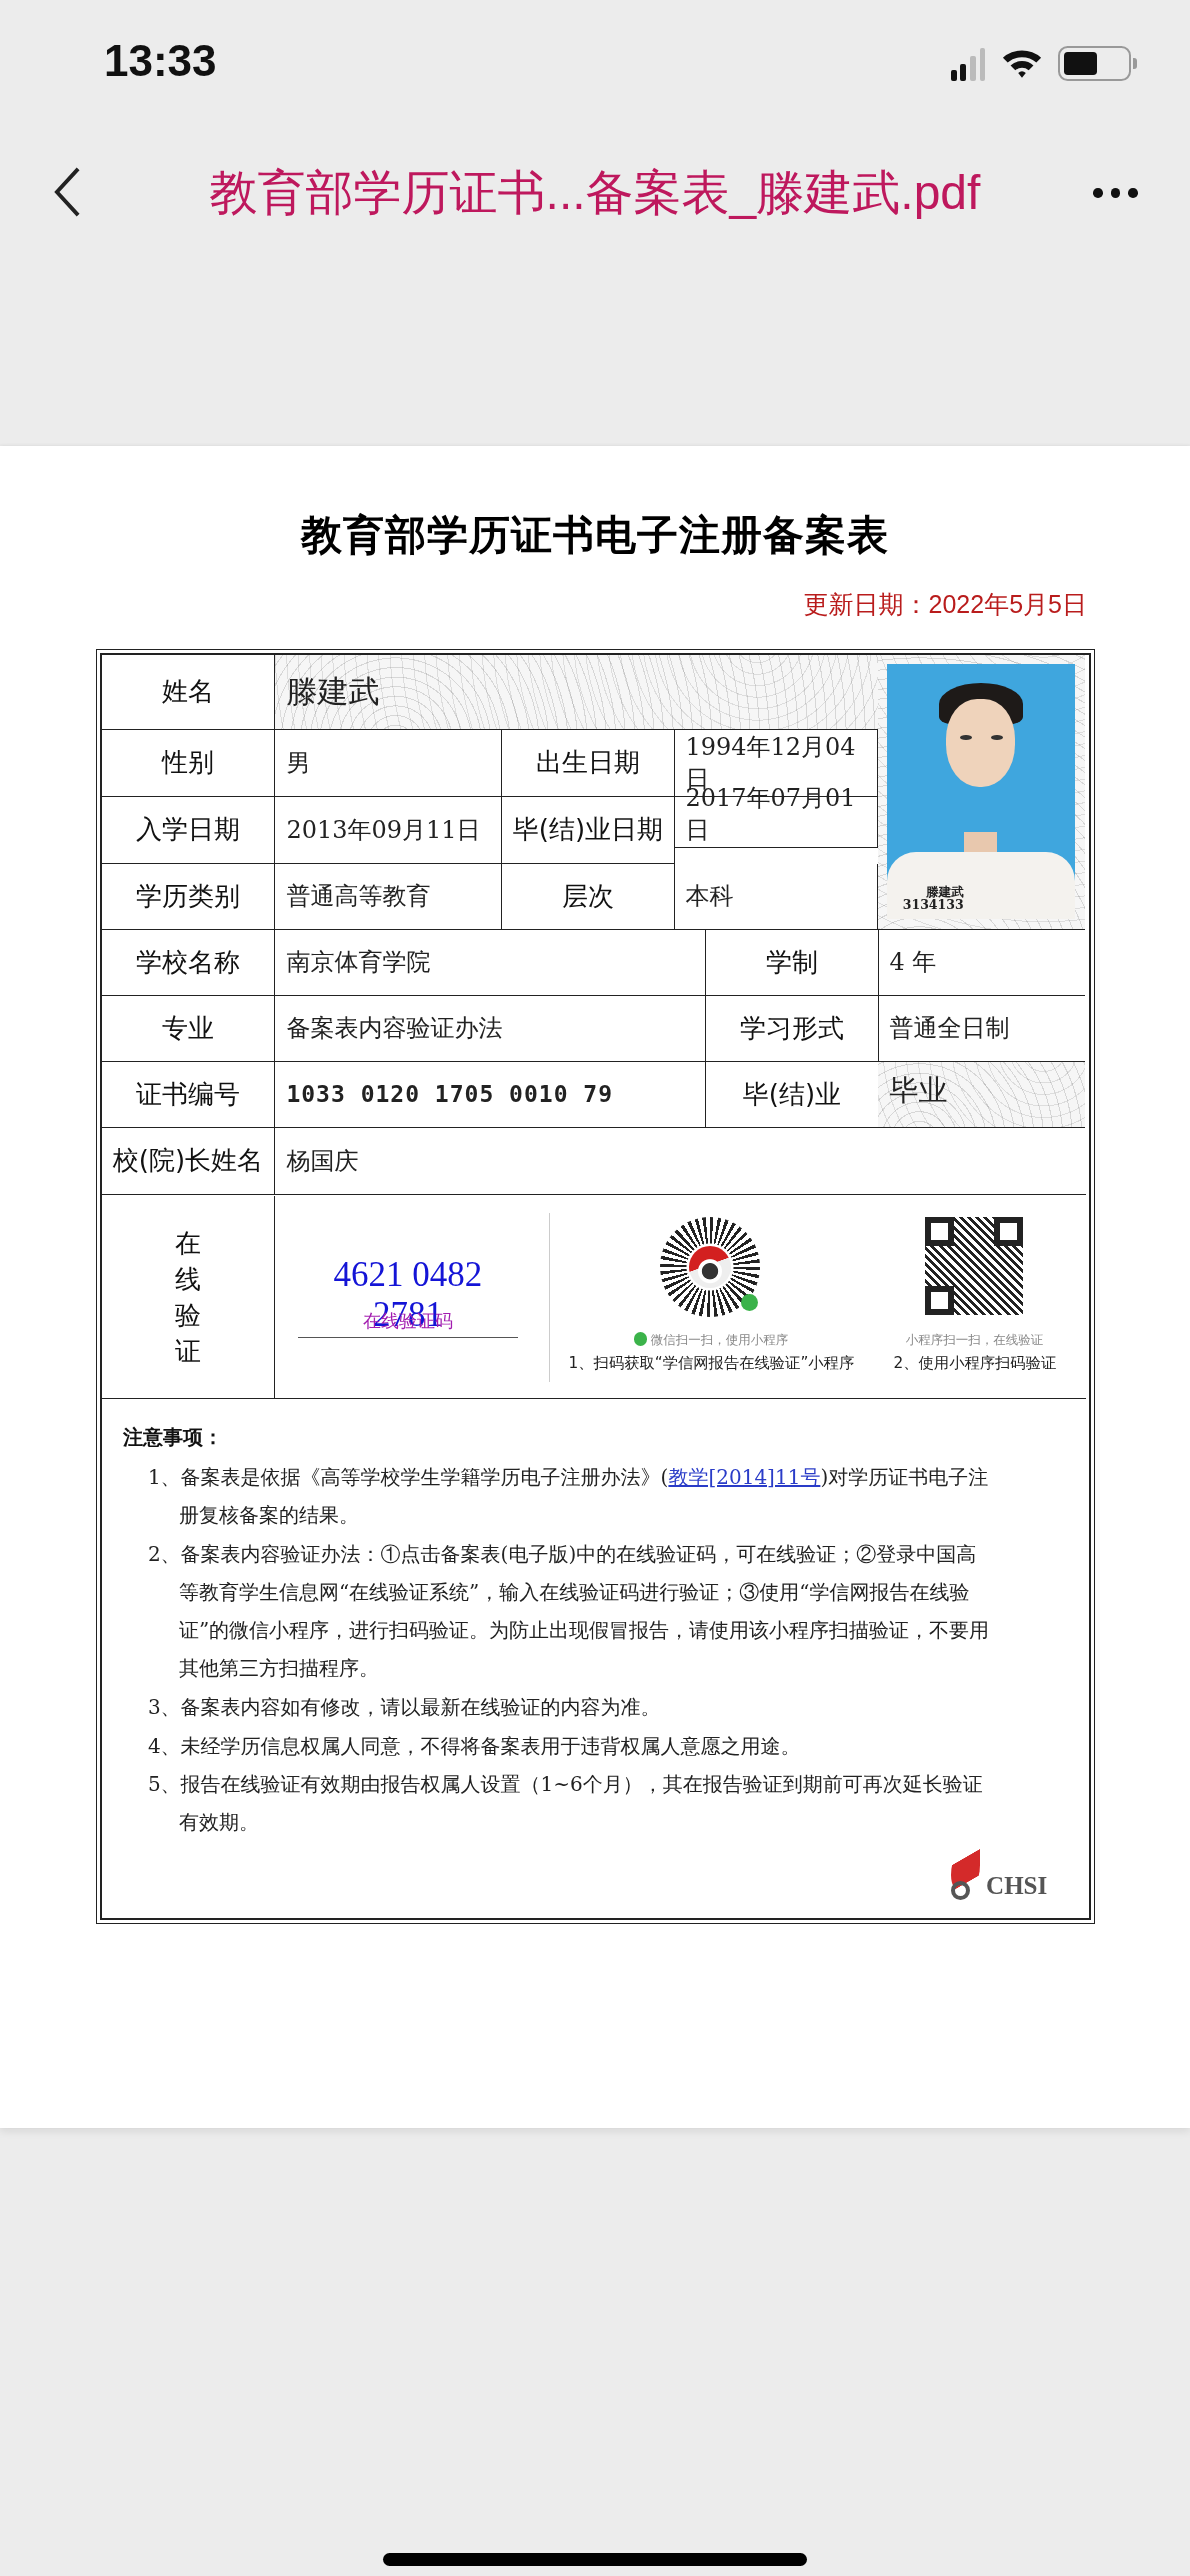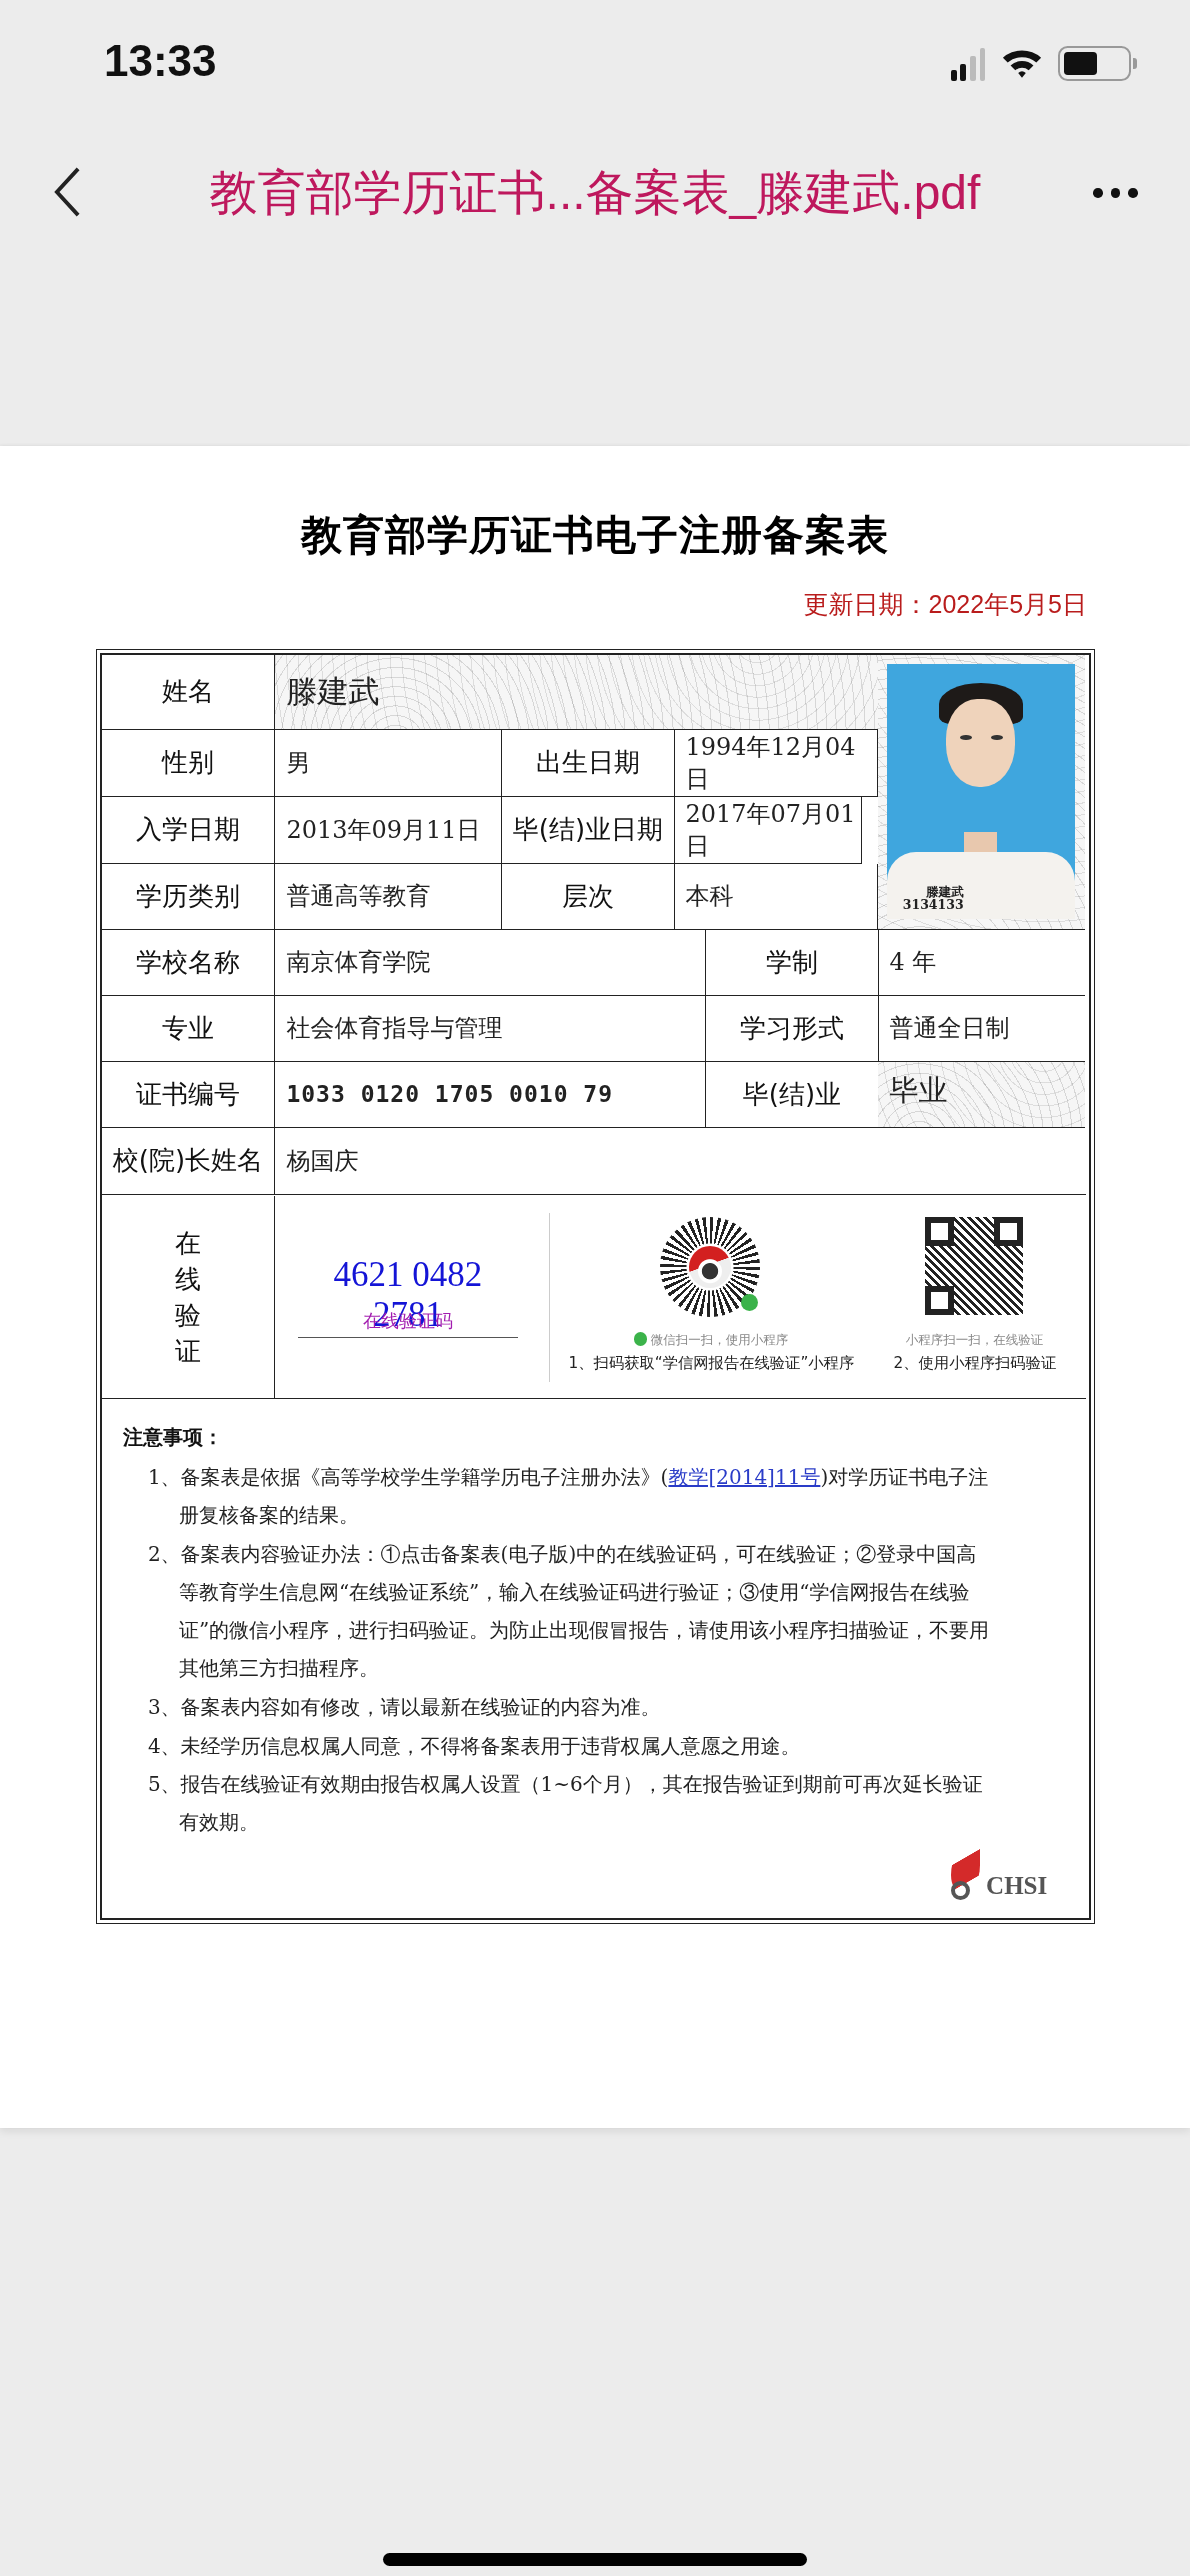--- a/index.html
+++ b/index.html
@@ -134,21 +134,21 @@
       <div class="cell val guilloche name-val" style="left:173px;top:0;width:604px;height:75px">滕建武</div>
 
       <div class="cell lbl" style="left:0;top:75px;width:173px;height:67px">性别</div>
       <div class="cell val" style="left:173px;top:75px;width:227px;height:67px">男</div>
       <div class="cell lbl" style="left:400px;top:75px;width:173px;height:67px">出生日期</div>
       <div class="cell val" style="left:572px;top:75px;width:204px;height:67px">1994年12月04日</div>
 
       <div class="cell lbl" style="left:0;top:142px;width:173px;height:67px">入学日期</div>
       <div class="cell val" style="left:173px;top:142px;width:227px;height:67px">2013年09月11日</div>
       <div class="cell lbl" style="left:400px;top:142px;width:173px;height:67px">毕(结)业日期</div>
-      <div class="cell val" style="left:572px;top:142px;width:188px;height:67px">2017年07月01日</div>
+      <div class="cell val" style="left:572px;top:126px;width:204px;height:67px">2017年07月01日</div>
 
       <div class="cell lbl" style="left:0;top:209px;width:173px;height:66px">学历类别</div>
       <div class="cell val" style="left:173px;top:209px;width:227px;height:66px">普通高等教育</div>
       <div class="cell lbl" style="left:400px;top:209px;width:173px;height:66px">层次</div>
       <div class="cell val" style="left:572px;top:209px;width:204px;height:66px">本科</div>
 
       <div class="photo-cell guilloche" style="left:776px;top:0;width:207px;height:275px">
         <div class="photo">
           <div class="hair"></div>
           <div class="face"></div>
@@ -162,21 +162,21 @@
           </div>
         </div>
       </div>
 
       <div class="cell lbl" style="left:0;top:275px;width:173px;height:66px">学校名称</div>
       <div class="cell val" style="left:173px;top:275px;width:431px;height:66px">南京体育学院</div>
       <div class="cell lbl" style="left:604px;top:275px;width:173px;height:66px">学制</div>
       <div class="cell val" style="left:776px;top:275px;width:207px;height:66px;border-right:none">4 年</div>
 
       <div class="cell lbl" style="left:0;top:341px;width:173px;height:66px">专业</div>
-      <div class="cell val" style="left:173px;top:341px;width:431px;height:66px">社会体育指导与管理</div>
+      <div class="cell val" style="left:173px;top:341px;width:431px;height:66px">备案表内容验证办法</div>
       <div class="cell lbl" style="left:604px;top:341px;width:173px;height:66px">学习形式</div>
       <div class="cell val" style="left:776px;top:341px;width:207px;height:66px;border-right:none">普通全日制</div>
 
       <div class="cell lbl" style="left:0;top:407px;width:173px;height:66px">证书编号</div>
       <div class="cell val cert-no" style="left:173px;top:407px;width:431px;height:66px">1033 0120 1705 0010 79</div>
       <div class="cell lbl" style="left:604px;top:407px;width:173px;height:66px">毕(结)业</div>
       <div class="cell val guilloche grad-val" style="left:776px;top:407px;width:207px;height:66px;border-right:none">毕业</div>
 
       <div class="cell lbl" style="left:0;top:473px;width:173px;height:67px">校(院)长姓名</div>
       <div class="cell val" style="left:173px;top:473px;width:811px;height:67px;border-right:none">杨国庆</div>

